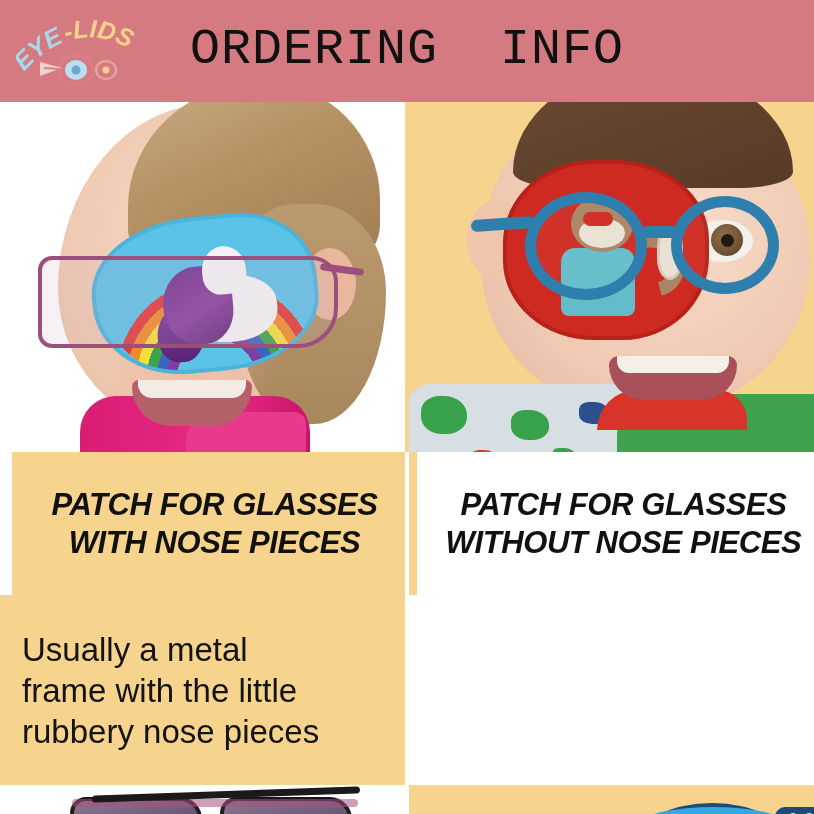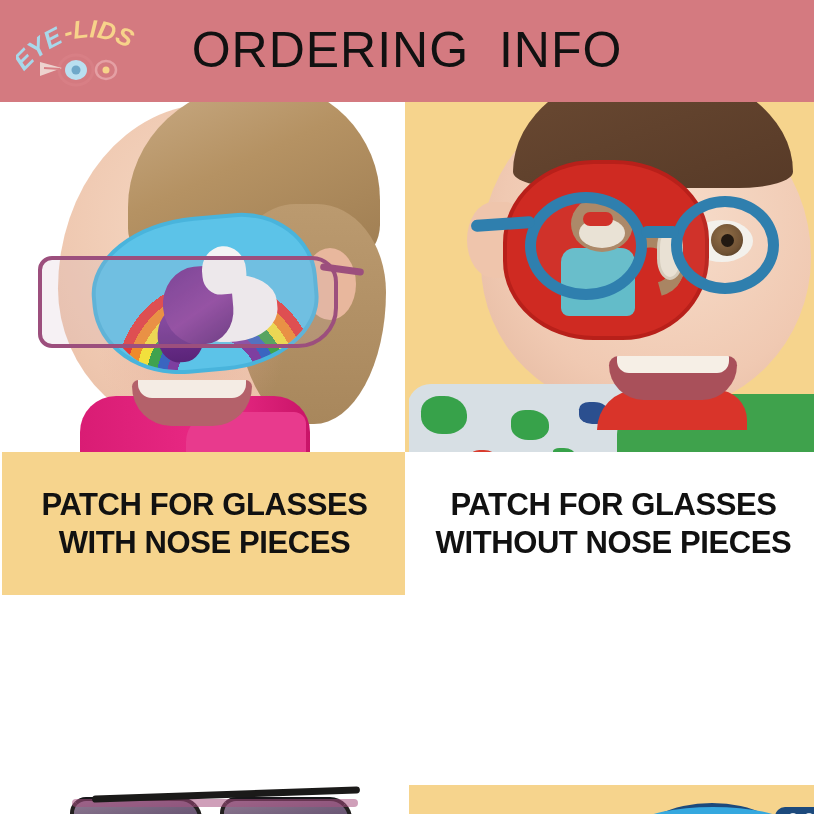--- a/index.html
+++ b/index.html
@@ -38,21 +38,21 @@
     top: 18px;
     width: 136px;
     height: 70px;
   }
 
   .header-title {
     position: absolute;
     left: 0; right: 0;
     top: 16px;
     text-align: center;
-    font-family: Liberation Sans, sans-serif;
+    font-family: Liberation Mono, monospace;
     font-size: 50px;
     font-weight: 400;
     letter-spacing: 1px;
     color: #111111;
     line-height: 68px;
     white-space: pre;
   }
 
   
   .col {
@@ -404,28 +404,29 @@
     left: 150px; top: 62px;
     width: 26px; height: 54px;
     background: #e9e1d4;
     border: 3px solid #d5ccbc;
     border-radius: 50% / 40%;
   }
 
   
   .title-block {
     position: absolute;
-    left: 2px;
+    left: 12px;
     top: 350px;
     width: 100%;
     height: 143px;
     display: flex;
     align-items: center;
     justify-content: center;
     padding: 0 10px;
+    font-style: italic;
   }
   .title-left  { background: #f6d48d; }
   .title-right { background: #ffffff; }
 
   .card-title {
     font-family: "Liberation Sans", sans-serif;
     font-weight: bold;
     font-size: 31px;
     line-height: 38px;
     letter-spacing: -0.4px;
@@ -618,20 +619,25 @@
         <div class="glasses-frame"></div>
         <div class="glasses-temple"></div>
       </div>
     </div>
 
     <div class="title-block title-left">
       <div class="card-title">PATCH FOR GLASSES
 WITH NOSE PIECES</div>
     </div>
 
+    <div class="desc-block desc-left">
+      <div class="card-desc">Usually a metal
+frame with the little
+rubbery nose pieces</div>
+    </div>
 
     <div class="bottom-strip strip-left">
       <div class="sg">
         <div class="lensA"></div>
         <div class="lensB"></div>
         <div class="rim"></div>
         <div class="bar"></div>
       </div>
     </div>
   </div>

